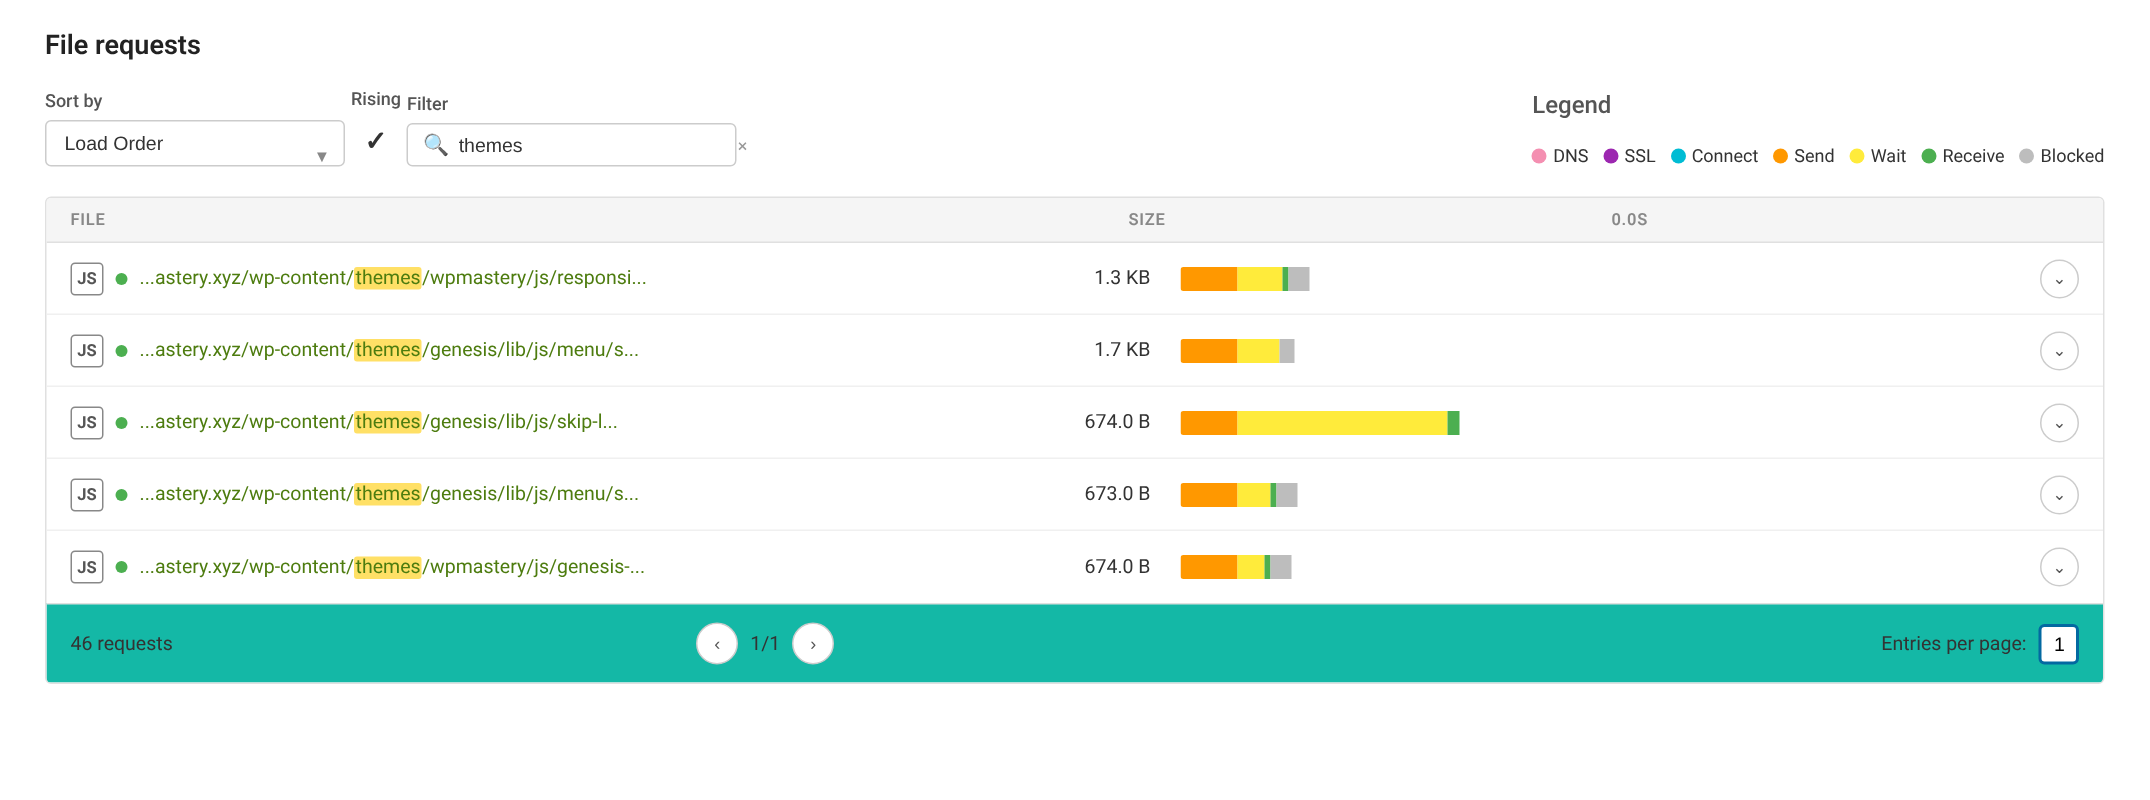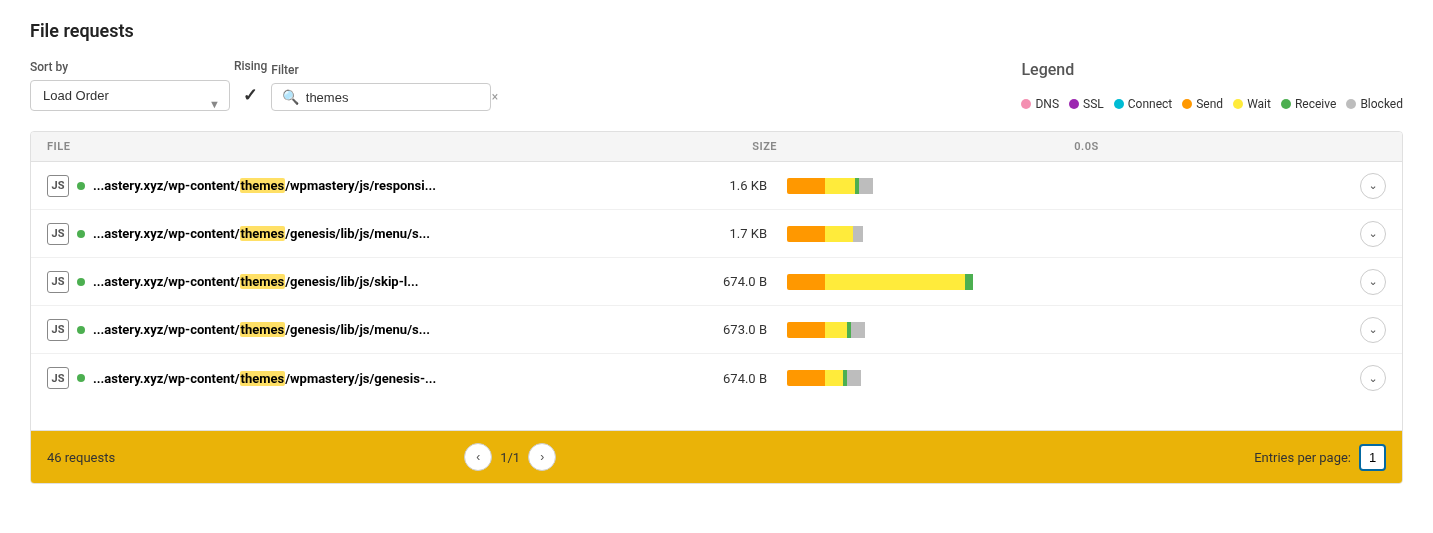--- a/index.html
+++ b/index.html
@@ -168,22 +168,21 @@
     }
     .green-dot {
       width: 8px;
       height: 8px;
       border-radius: 50%;
       background: #4caf50;
       flex-shrink: 0;
     }
     .file-path {
       font-size: 13px;
-      color: #000000;
-      font-weight: bold;
+      color: #4d7c0f;
     }
     .highlight {
       background: #ffe066;
       border-radius: 2px;
       padding: 0 1px;
     }
     .size-cell {
       font-size: 13px;
       color: #333;
       text-align: right;
@@ -216,23 +215,22 @@
       justify-content: center;
       cursor: pointer;
       font-size: 11px;
       color: #555;
       flex-shrink: 0;
     }
     .footer {
       display: flex;
       align-items: center;
       padding: 12px 16px;
-      background: #eab308;
+      background: #14b8a6;
       border-top: 1px solid #e0e0e0;
-      margin-top: 28px;
     }
     .request-count {
       font-size: 13px;
       color: #333;
     }
     .pagination {
       display: flex;
       align-items: center;
       gap: 8px;
       margin-left: auto;
@@ -358,21 +356,21 @@
     <div class="col-header" style="text-align:right; padding-right:10px;">SIZE</div>
     <div class="col-header timeline">0.0s</div>
   </div>
   <div id="table-body">
       <div class="table-row">
         <div class="file-cell">
           <div class="js-icon">JS</div>
           <div class="green-dot"></div>
           <span class="file-path">...astery.xyz/wp-content/<span class="highlight">themes</span>/wpmastery/js/responsi...</span>
         </div>
-        <div class="size-cell">1.6 KB</div>
+        <div class="size-cell">1.3 KB</div>
         <div class="timeline-cell">
           <div class="bar-container">
             <div class="bar-segment" style="background-color: rgb(255, 152, 0); width: 38px;"></div>
             <div class="bar-segment" style="background-color: rgb(255, 235, 59); width: 30px;"></div>
             <div class="bar-segment" style="background-color: rgb(76, 175, 80); width: 4px;"></div>
             <div class="bar-segment" style="background-color: rgb(189, 189, 189); width: 14px;"></div>
           </div>
           <button class="expand-btn">⌄</button>
         </div>
       </div>

